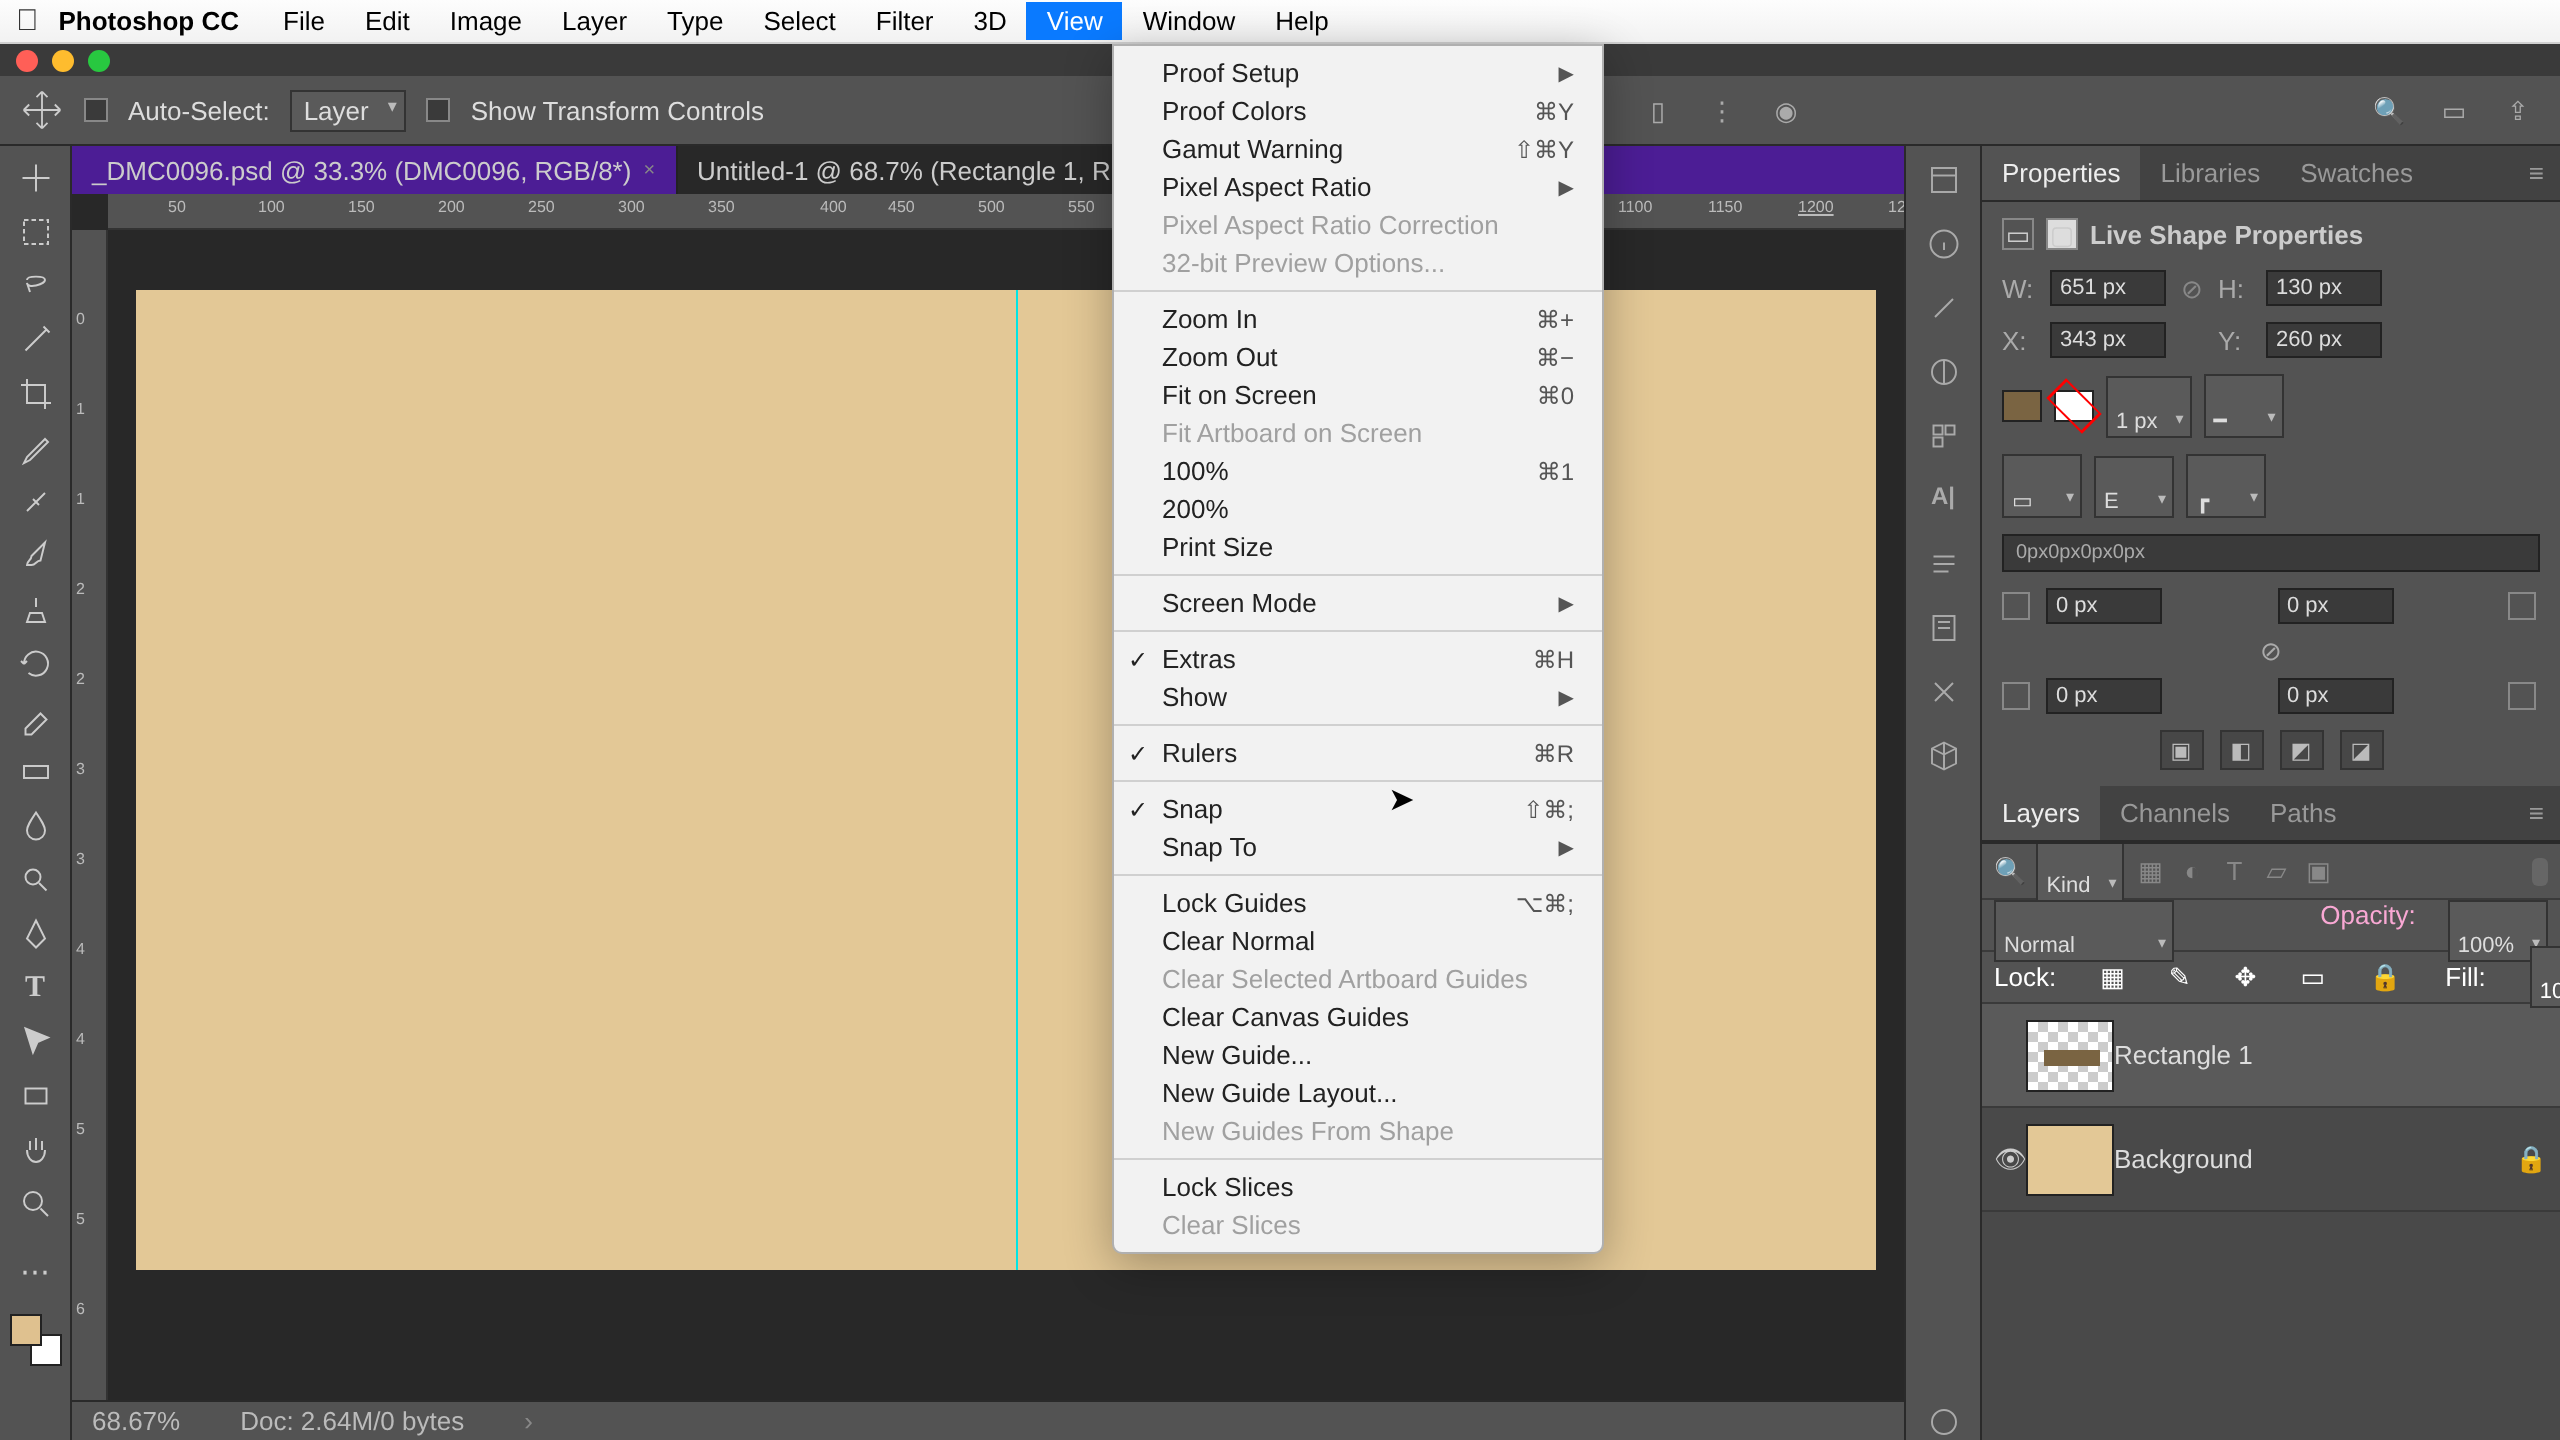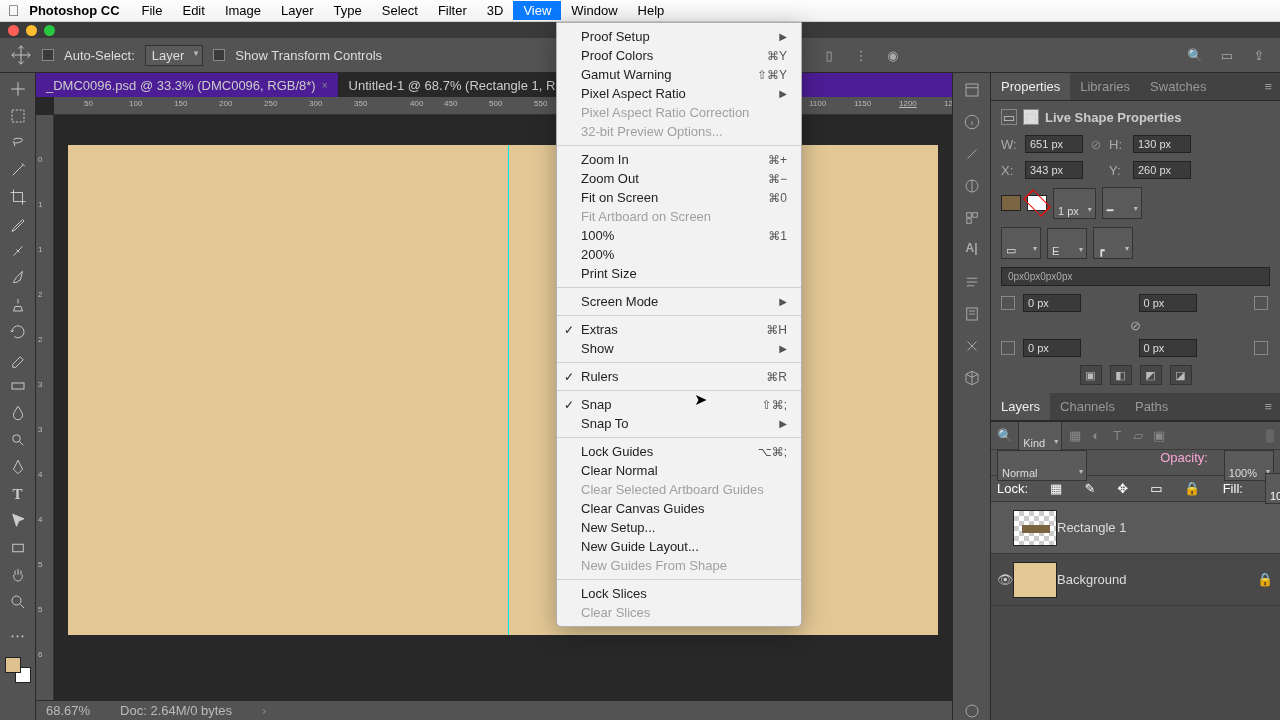--- a/index.html
+++ b/index.html
@@ -544,21 +544,21 @@
     <div class="dm-item">
       <span>Clear Normal</span>
     </div>
     <div class="dm-item disabled">
       <span>Clear Selected Artboard Guides</span>
     </div>
     <div class="dm-item">
       <span>Clear Canvas Guides</span>
     </div>
     <div class="dm-item">
-      <span>New Setup...</span>
+      <span>New Guide...</span>
     </div>
     <div class="dm-item">
       <span>New Guide Layout...</span>
     </div>
     <div class="dm-item disabled">
       <span>New Guides From Shape</span>
     </div>
     <div class="dm-sep"></div>
     <div class="dm-item">
       <span>Lock Slices</span>

